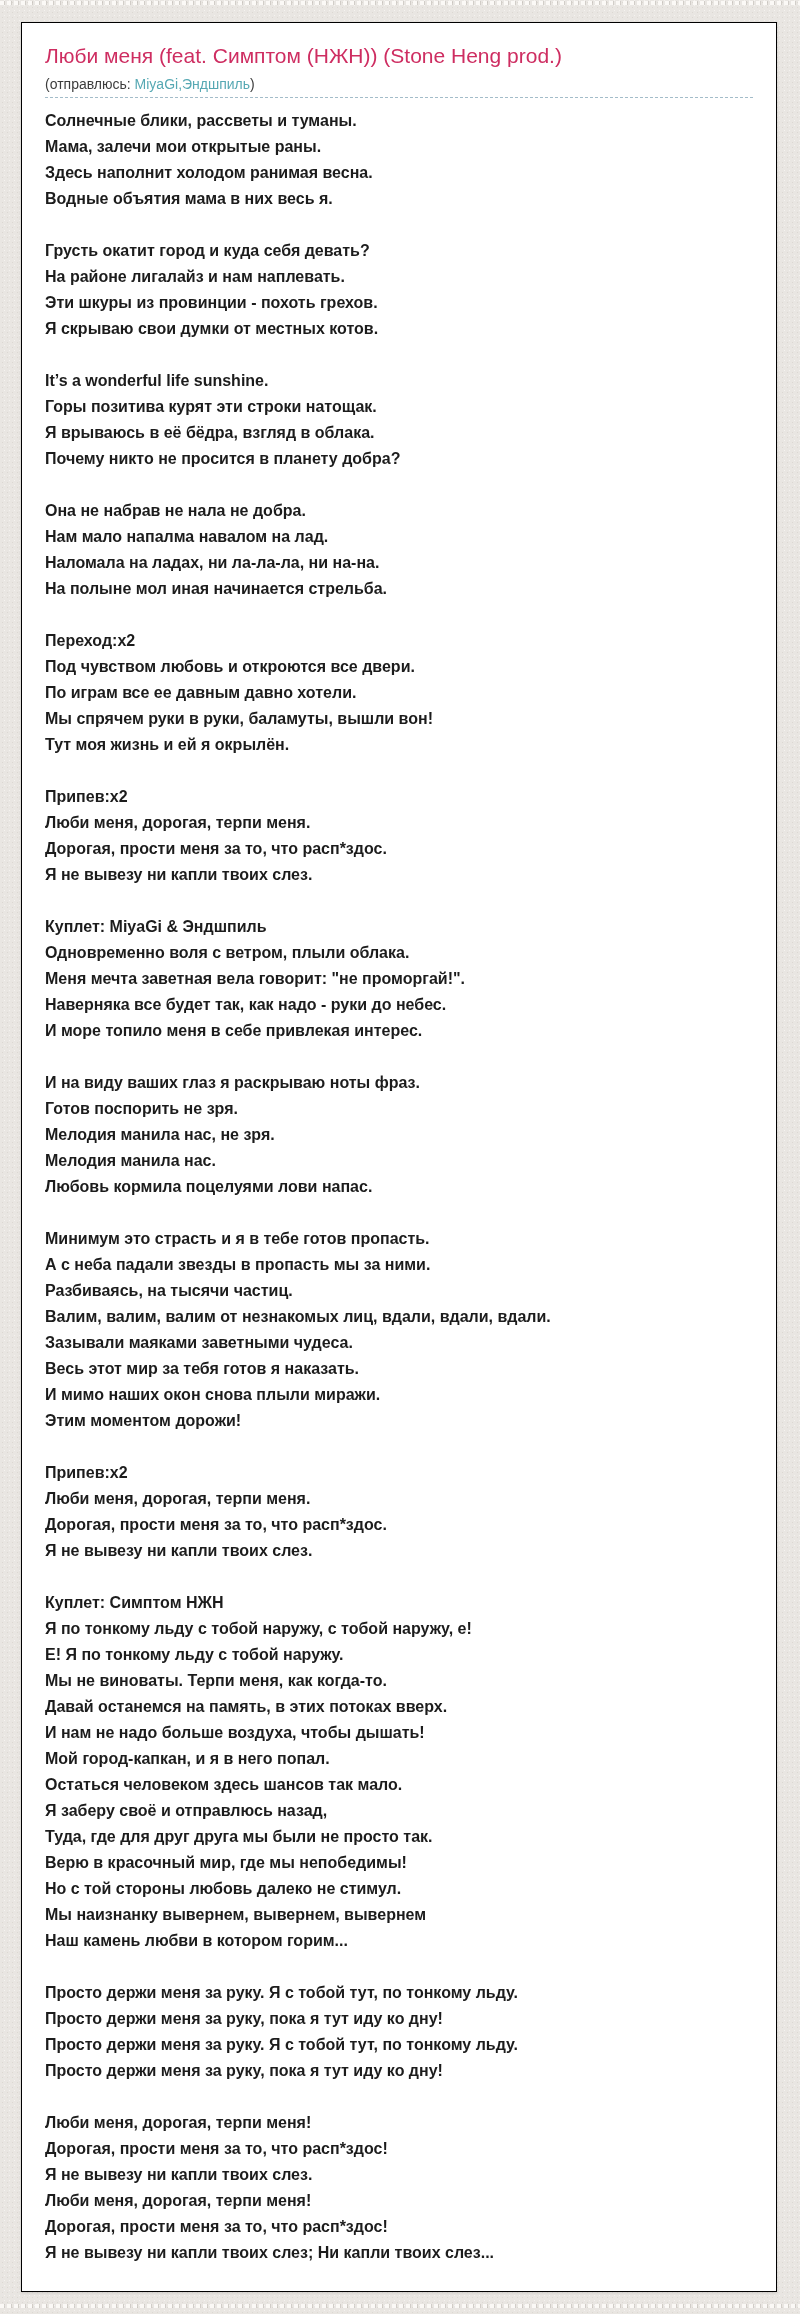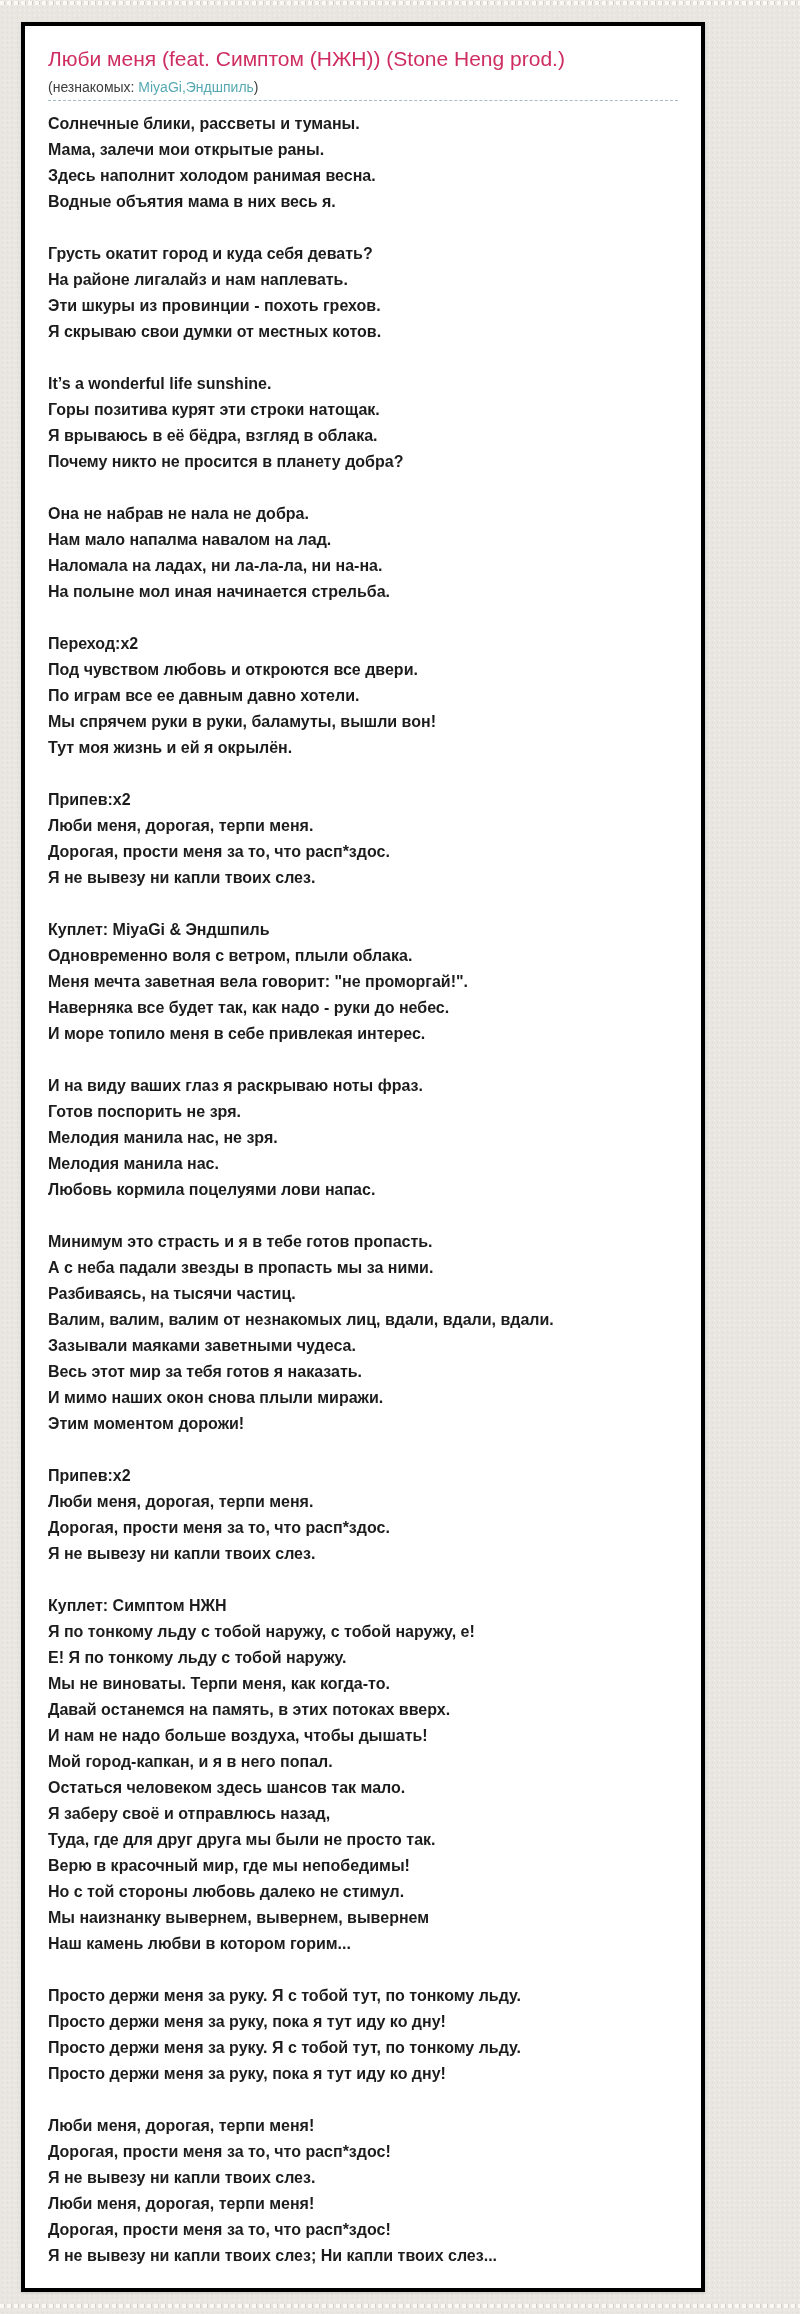--- a/index.html
+++ b/index.html
@@ -25,25 +25,25 @@
       #fbf9f6 0px, #fbf9f6 4px,
       rgba(180,175,168,0.45) 4px, rgba(180,175,168,0.45) 5px,
       transparent 5px, transparent 7px);
   }
   .edge-dots.top { top: 1px; }
   .edge-dots.bottom { top: 2304px; }
   .card {
     position: absolute;
     left: 21px;
     top: 22px;
-    width: 684px;
+    width: 756px;
     height: 2270px;
     box-sizing: border-box;
     background: #ffffff;
-    border: 4px solid #000000;
+    border: 1px solid #000000;
     box-shadow: 0 1px 3px rgba(0,0,0,0.12);
     padding: 20px 23px 0 23px;
   }
   .title {
     margin: 0;
     font-size: 21px;
     font-weight: normal;
     line-height: 25px;
     color: #ce2d61;
   }
@@ -73,21 +73,21 @@
 </style>
 </head>
 <body>
 
 <div>
   <div class="edge-dots top"></div>
 
   <div class="card">
     <h1 class="title" style="color: rgb(206, 45, 97);">Люби меня (feat. Симптом (НЖН)) (Stone Heng prod.)</h1>
 
-    <div class="artist"><span>(незнакомых: </span><a class="artist-link" style="color: rgb(86, 168, 179);">MiyaGi,Эндшпиль</a><span>)</span></div>
+    <div class="artist"><span>(отправлюсь: </span><a class="artist-link" style="color: rgb(86, 168, 179);">MiyaGi,Эндшпиль</a><span>)</span></div>
 
     <div class="separator"></div>
 
     <div class="lyrics" style="color: rgb(28, 28, 28); font-weight: bold;">Солнечные блики, рассветы и туманы.
 Мама, залечи мои открытые раны.
 Здесь наполнит холодом ранимая весна.
 Водные объятия мама в них весь я.
 
 Грусть окатит город и куда себя девать?
 На районе лигалайз и нам наплевать.

